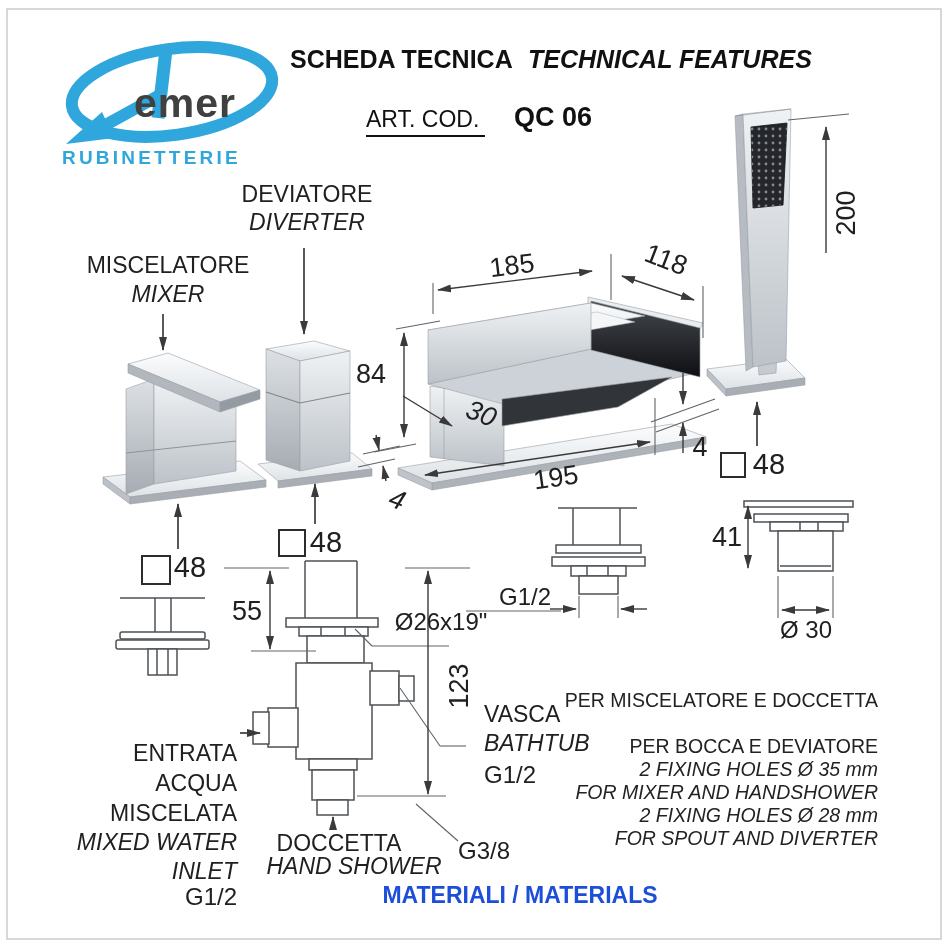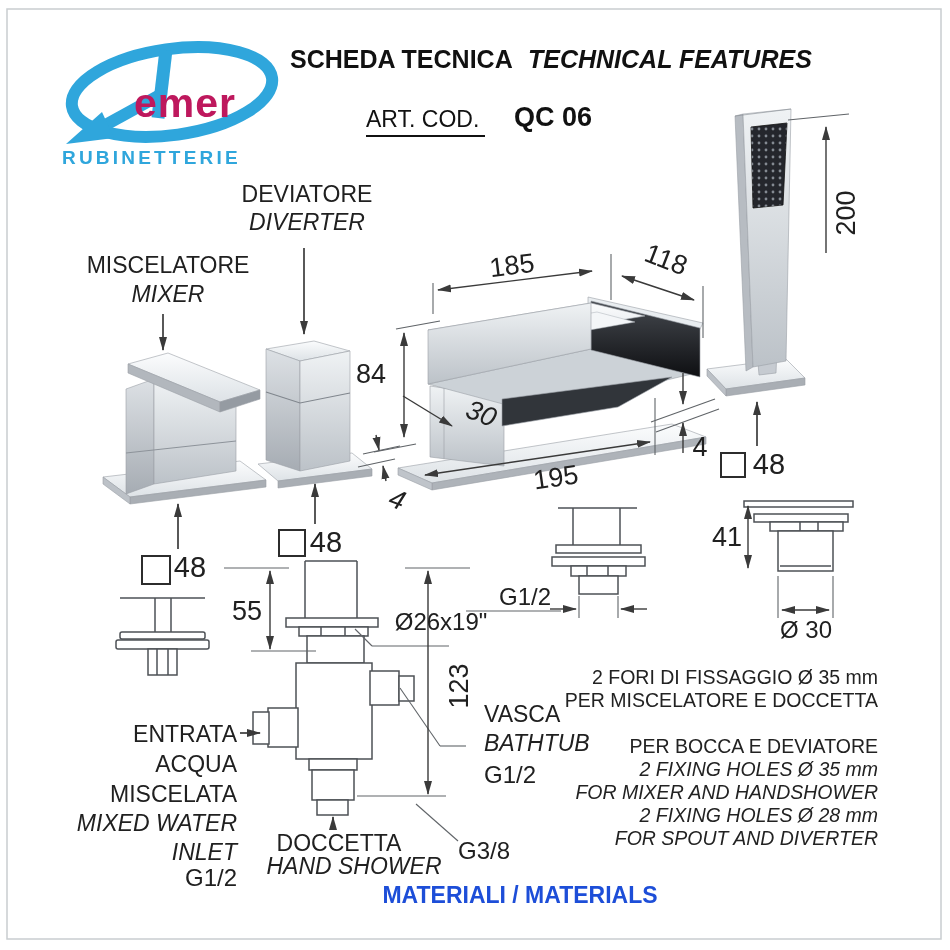--- a/index.html
+++ b/index.html
@@ -7,21 +7,21 @@
     position:relative; width:950px; height:950px; background:#ffffff;
     font-family:"Liberation Sans", sans-serif; overflow:hidden;
   }
   svg.draw { position:absolute; left:0; top:0; z-index:1; }
   .t { position:absolute; white-space:nowrap; color:#1d1d1f; z-index:2; }
   .c { transform:translate(-50%,-50%); }
   .dim { font-size:27px; color:#202020; }
   .dim-sm { font-size:24px; color:#202020; }
   .lbl { font-size:23px; color:#202020; }
   .it { font-style:italic; }
-  .right { text-align:right; }
+  .right { text-align:right;margin-top:19px; }
   .center { text-align:center; }
   .sq { position:absolute; border:2.5px solid #2c2c2c; background:transparent; z-index:2; }
   .title-it { font-size:25px; font-weight:bold; color:#111; }
   .title-en { font-size:25px; font-weight:bold; font-style:italic; color:#111; }
   .artcod { font-size:23px; color:#111; border-bottom:2px solid #111; padding:0 6px 2px 0; }
   .artval { font-size:27px; font-weight:bold; color:#111; }
   .wordmark { font-size:41px; font-weight:bold; letter-spacing:1px; }
   .brandsub { font-size:19px; font-weight:bold; letter-spacing:3.2px; }
   .note { position:absolute; left:533px; width:345px; text-align:right; font-size:19.5px; color:#222; z-index:2; white-space:nowrap; }
   .foot { font-size:23px; font-weight:bold; color:#1d4ed8; }
@@ -219,21 +219,21 @@
       <line x1="163" y1="314" x2="163" y2="350" marker-end="url(#ah)"></line>
       <line x1="304" y1="248" x2="304" y2="334" marker-end="url(#ah)"></line>
       <line x1="178" y1="549" x2="178" y2="504" marker-end="url(#ah)"></line>
       <line x1="315" y1="524" x2="315" y2="484" marker-end="url(#ah)"></line>
       <line x1="757" y1="446" x2="757" y2="402" marker-end="url(#ah)"></line>
       <line x1="240" y1="733" x2="260" y2="733" marker-end="url(#ah)"></line>
       <line x1="333" y1="829" x2="333" y2="817" marker-end="url(#ah)"></line>
     </g>
   </svg>
 
-  <div class="t wordmark" style="left:134px; top:80px; color:#be185d;">emer</div>
+  <div class="t wordmark" style="left:134px; top:80px; color:#404040;">emer</div>
   <div class="t brandsub" style="left:62px; top:147px; color:#2FA6DC;">RUBINETTERIE</div>
 
   <div class="t title-it" style="left:290px; top:45px;">SCHEDA TECNICA</div>
   <div class="t title-en" style="left:528px; top:45px;">TECHNICAL FEATURES</div>
   <div class="t artcod" style="left:366px; top:106px;">ART. COD.</div>
   <div class="t artval" style="left:514px; top:102px;">QC 06</div>
 
   <div class="t lbl center" style="left:207px; top:181px; width:200px;">DEVIATORE</div>
   <div class="t lbl it center" style="left:207px; top:209px; width:200px;">DIVERTER</div>
   <div class="t lbl center" style="left:68px; top:252px; width:200px;">MISCELATORE</div>
@@ -270,21 +270,20 @@
   <div class="t lbl right" style="left:40px; top:751px; width:197px;">ACQUA</div>
   <div class="t lbl right" style="left:40px; top:781px; width:197px;">MISCELATA</div>
   <div class="t lbl it right" style="left:40px; top:810px; width:197px;">MIXED WATER</div>
   <div class="t lbl it right" style="left:40px; top:839px; width:197px;">INLET</div>
   <div class="t dim-sm right" style="left:40px; top:864px; width:197px;">G1/2</div>
 
   <div class="t lbl c" style="left:339px; top:843px;">DOCCETTA</div>
   <div class="t lbl it c" style="left:354px; top:866px;">HAND SHOWER</div>
   <div class="t dim-sm" style="left:458px; top:837px;">G3/8</div>
 
-  <div class="note" style="top:666px;">2 FORI DI FISSAGGIO Ø 35 mm</div>
   <div class="note" style="top:689px;">PER MISCELATORE E DOCCETTA</div>
   <div class="note" style="top:735px;">PER BOCCA E DEVIATORE</div>
   <div class="note it" style="top:758px;">2 FIXING HOLES Ø 35 mm</div>
   <div class="note it" style="top:781px;">FOR MIXER AND HANDSHOWER</div>
   <div class="note it" style="top:804px;">2 FIXING HOLES Ø 28 mm</div>
   <div class="note it" style="top:827px;">FOR SPOUT AND DIVERTER</div>
 
   <div class="t foot center" style="left:320px; top:882px; width:400px;">MATERIALI / MATERIALS</div>
 
 </div>

